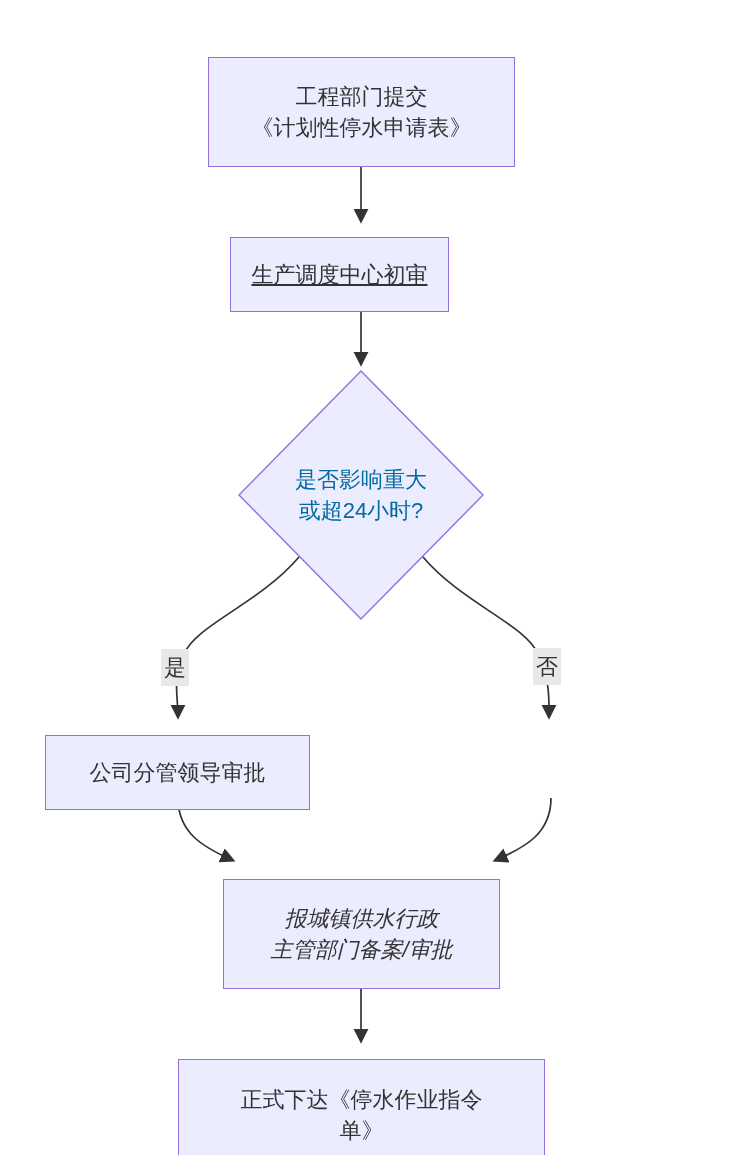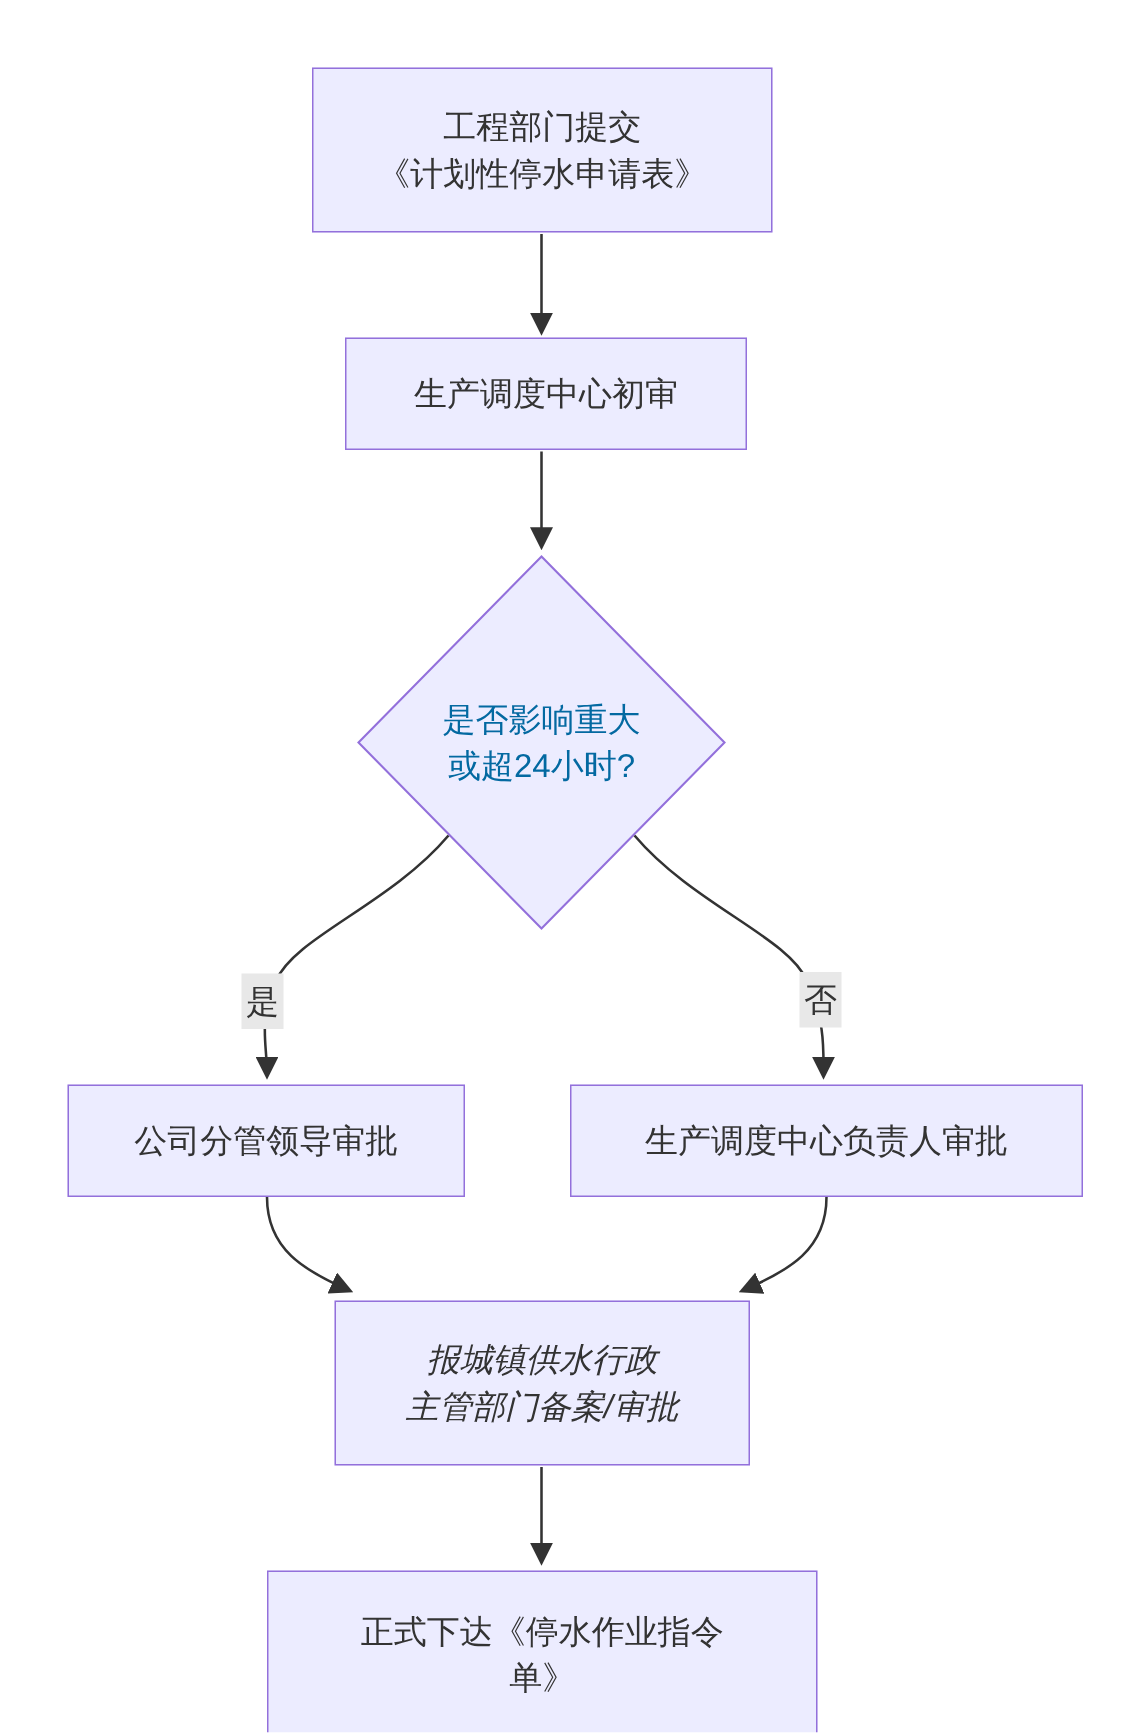--- a/index.html
+++ b/index.html
@@ -17,20 +17,21 @@
   .edge{stroke:#333333;stroke-width:1.7;fill:none;}
   .node{
     position:absolute;box-sizing:border-box;
     background:#ECECFF;
     border:1.4px solid #9370DB;
     color:#333333;
     display:flex;align-items:center;justify-content:center;
     text-align:center;
     font-size:22px;line-height:31px;
     white-space:pre-line;
+    margin-top:12px;
   }
   .diamond-label{
     position:absolute;box-sizing:border-box;
     background:transparent;border:none;
     color:#0369a1;
     display:flex;align-items:center;justify-content:center;
     text-align:center;font-size:22px;line-height:31px;
     white-space:pre-line;
   }
   .edge-label{
@@ -61,28 +62,27 @@
     <path class="edge" d="M299 557 C260 603 196 625 184 654 C172 681 178 695 178 716" marker-end="url(#arrow)"></path>
     <path class="edge" d="M423 557 C462 603 526 625 538 654 C550 681 549 698 549 716" marker-end="url(#arrow)"></path>
     <path class="edge" d="M178 798 C178 833 203 847 232 860" marker-end="url(#arrow)"></path>
     <path class="edge" d="M551 798 C551 833 526 847 496 860" marker-end="url(#arrow)"></path>
     <path class="edge" d="M361 978 L361 1040" marker-end="url(#arrow)"></path>
   </svg>
 
   <div class="node" style="left:208px;top:45px;width:307px;height:110px;">工程部门提交
 《计划性停水申请表》</div>
 
-  <div class="node" style="left:230px;top:225px;width:268px;height:75px;">生产调度中心初审</div>
+  <div class="node" style="left:230px;top:225px;width:219px;height:75px;text-decoration:underline;">生产调度中心初审</div>
 
   <div class="diamond-label" style="left:241px;top:440px;width:240px;height:110px;">是否影响重大
 或超24小时?</div>
 
   <div class="node" style="left:45px;top:723px;width:265px;height:75px;">公司分管领导审批</div>
 
-  <div class="node" style="left:380px;top:723px;width:342px;height:75px;">生产调度中心负责人审批</div>
 
   <div class="node" style="left:223px;top:867px;width:277px;height:110px;font-style:italic;">报城镇供水行政
 主管部门备案/审批</div>
 
   <div class="node" style="left:178px;top:1047px;width:367px;height:112px;">正式下达《停水作业指令
 单》</div>
 
   <div class="edge-label" style="left:161px;top:649px;">是</div>
 
   <div class="edge-label" style="left:533px;top:648px;">否</div>

